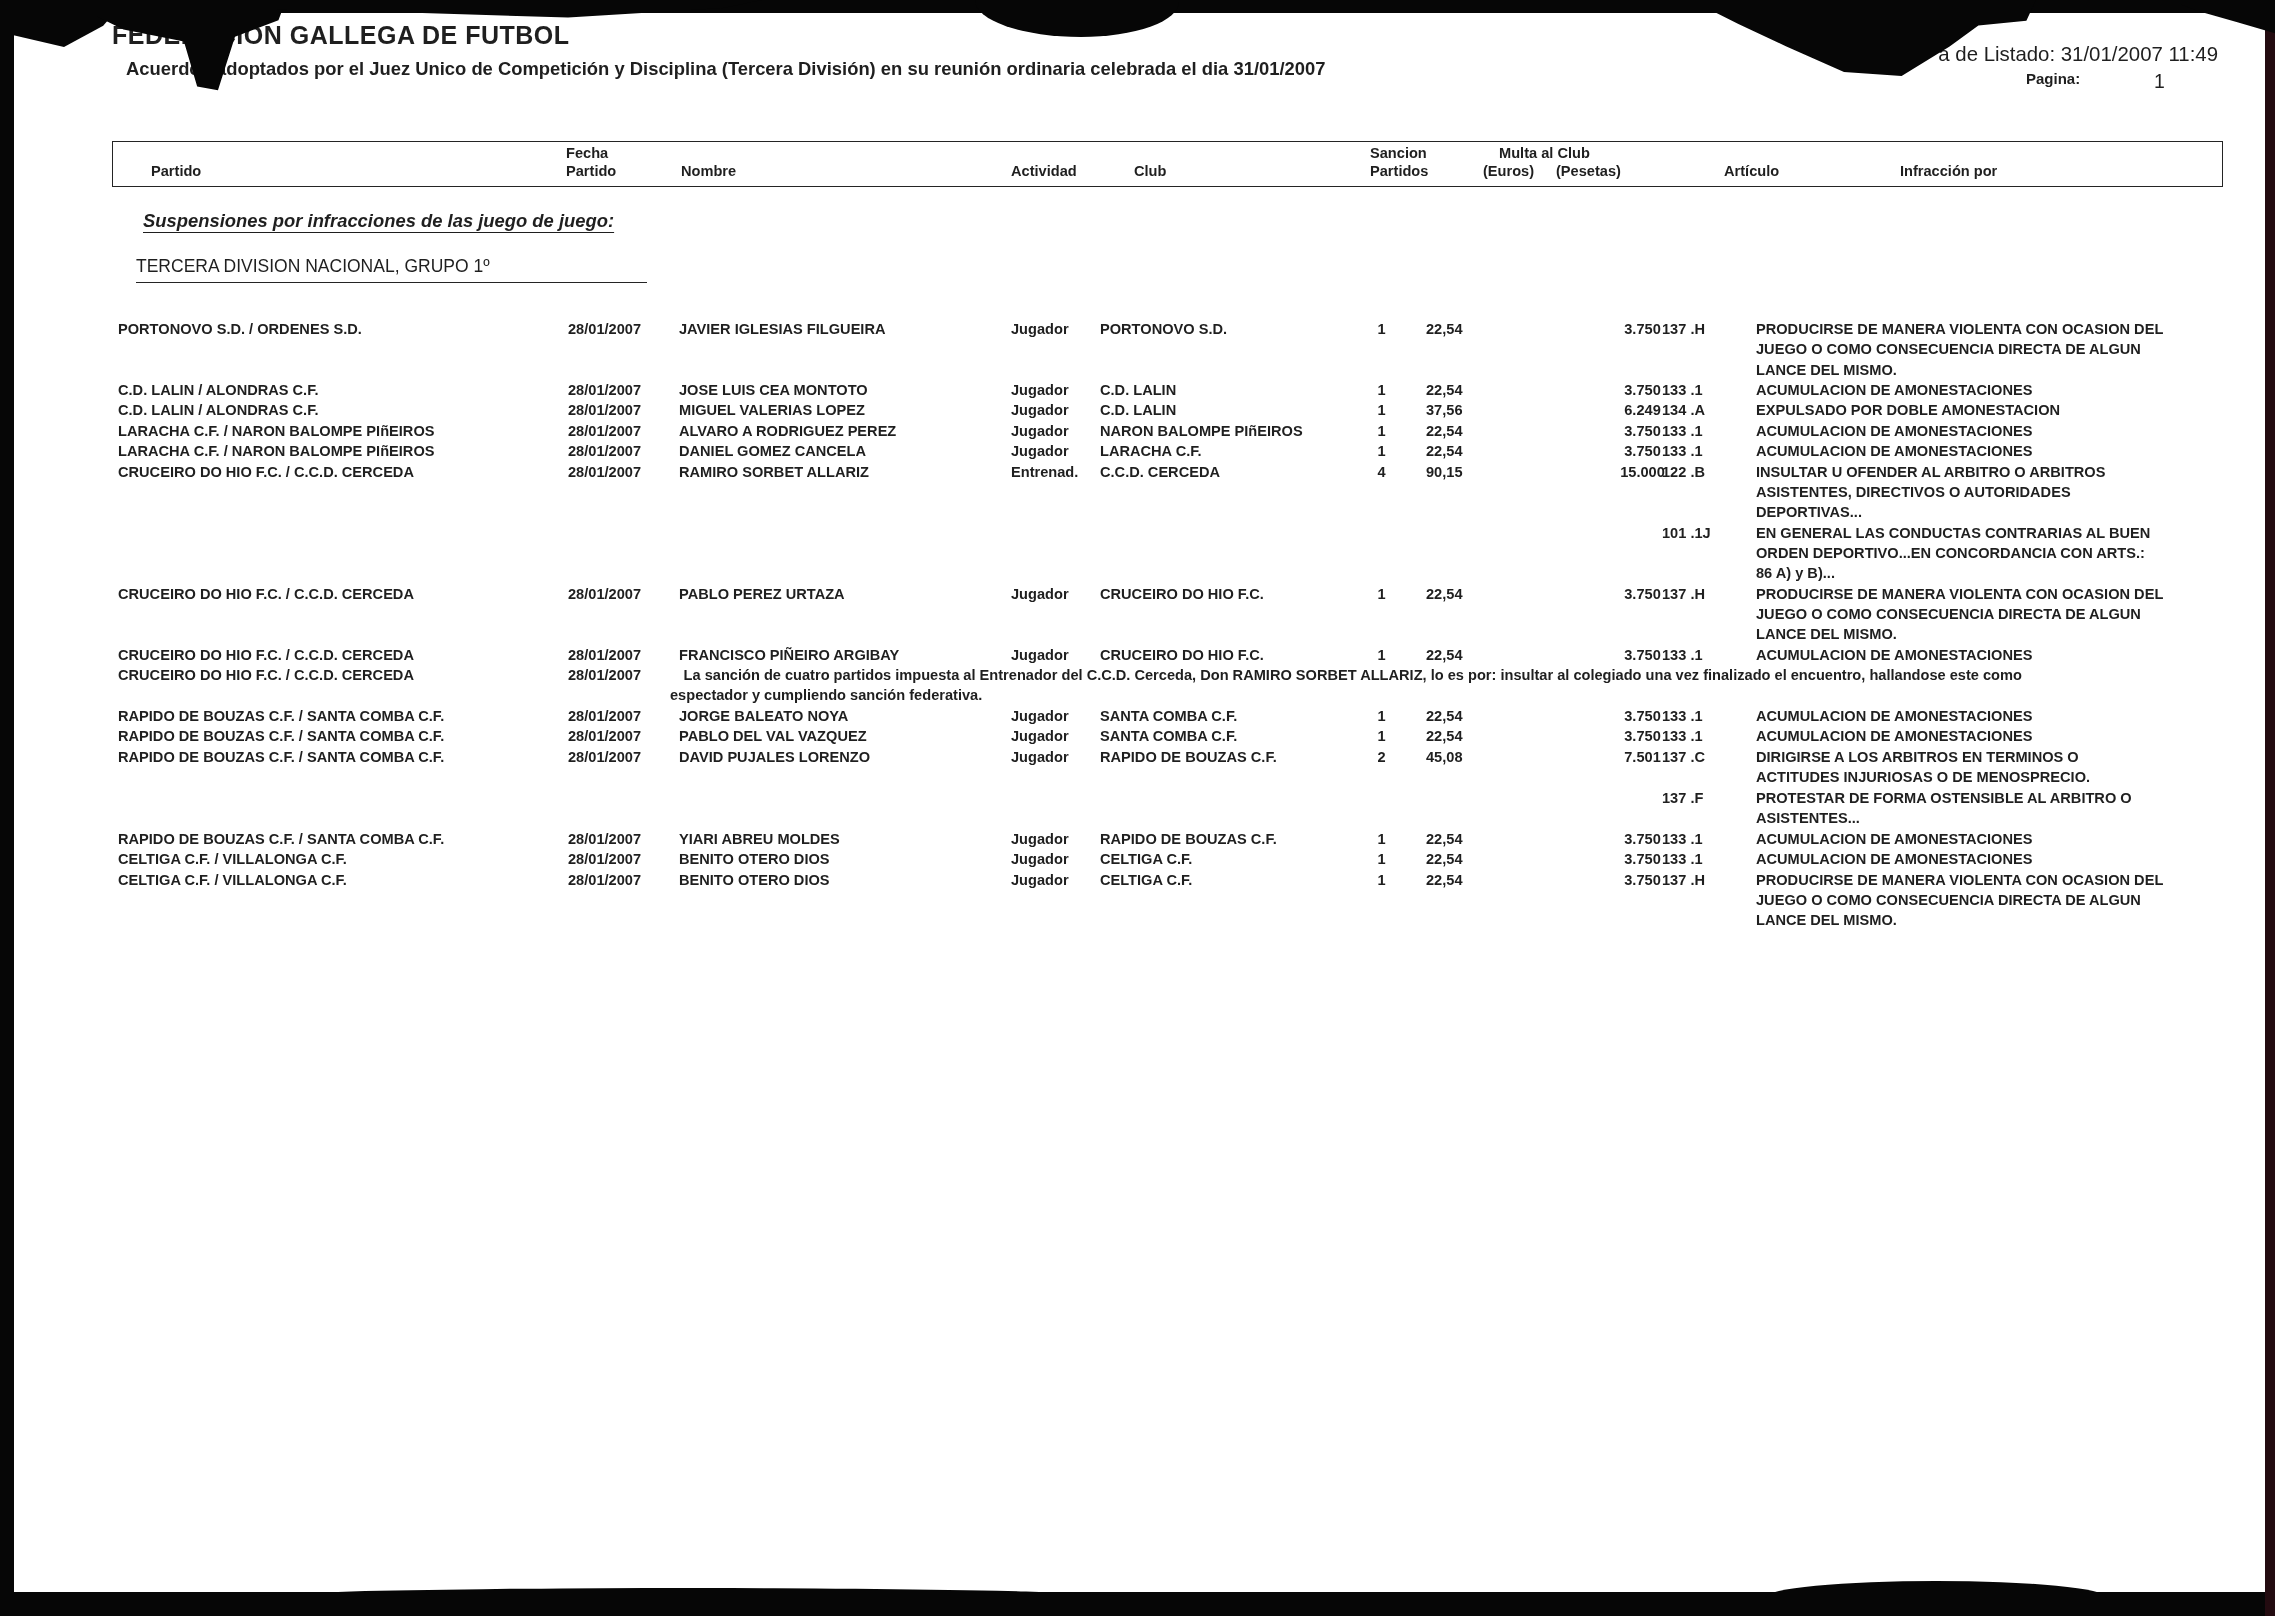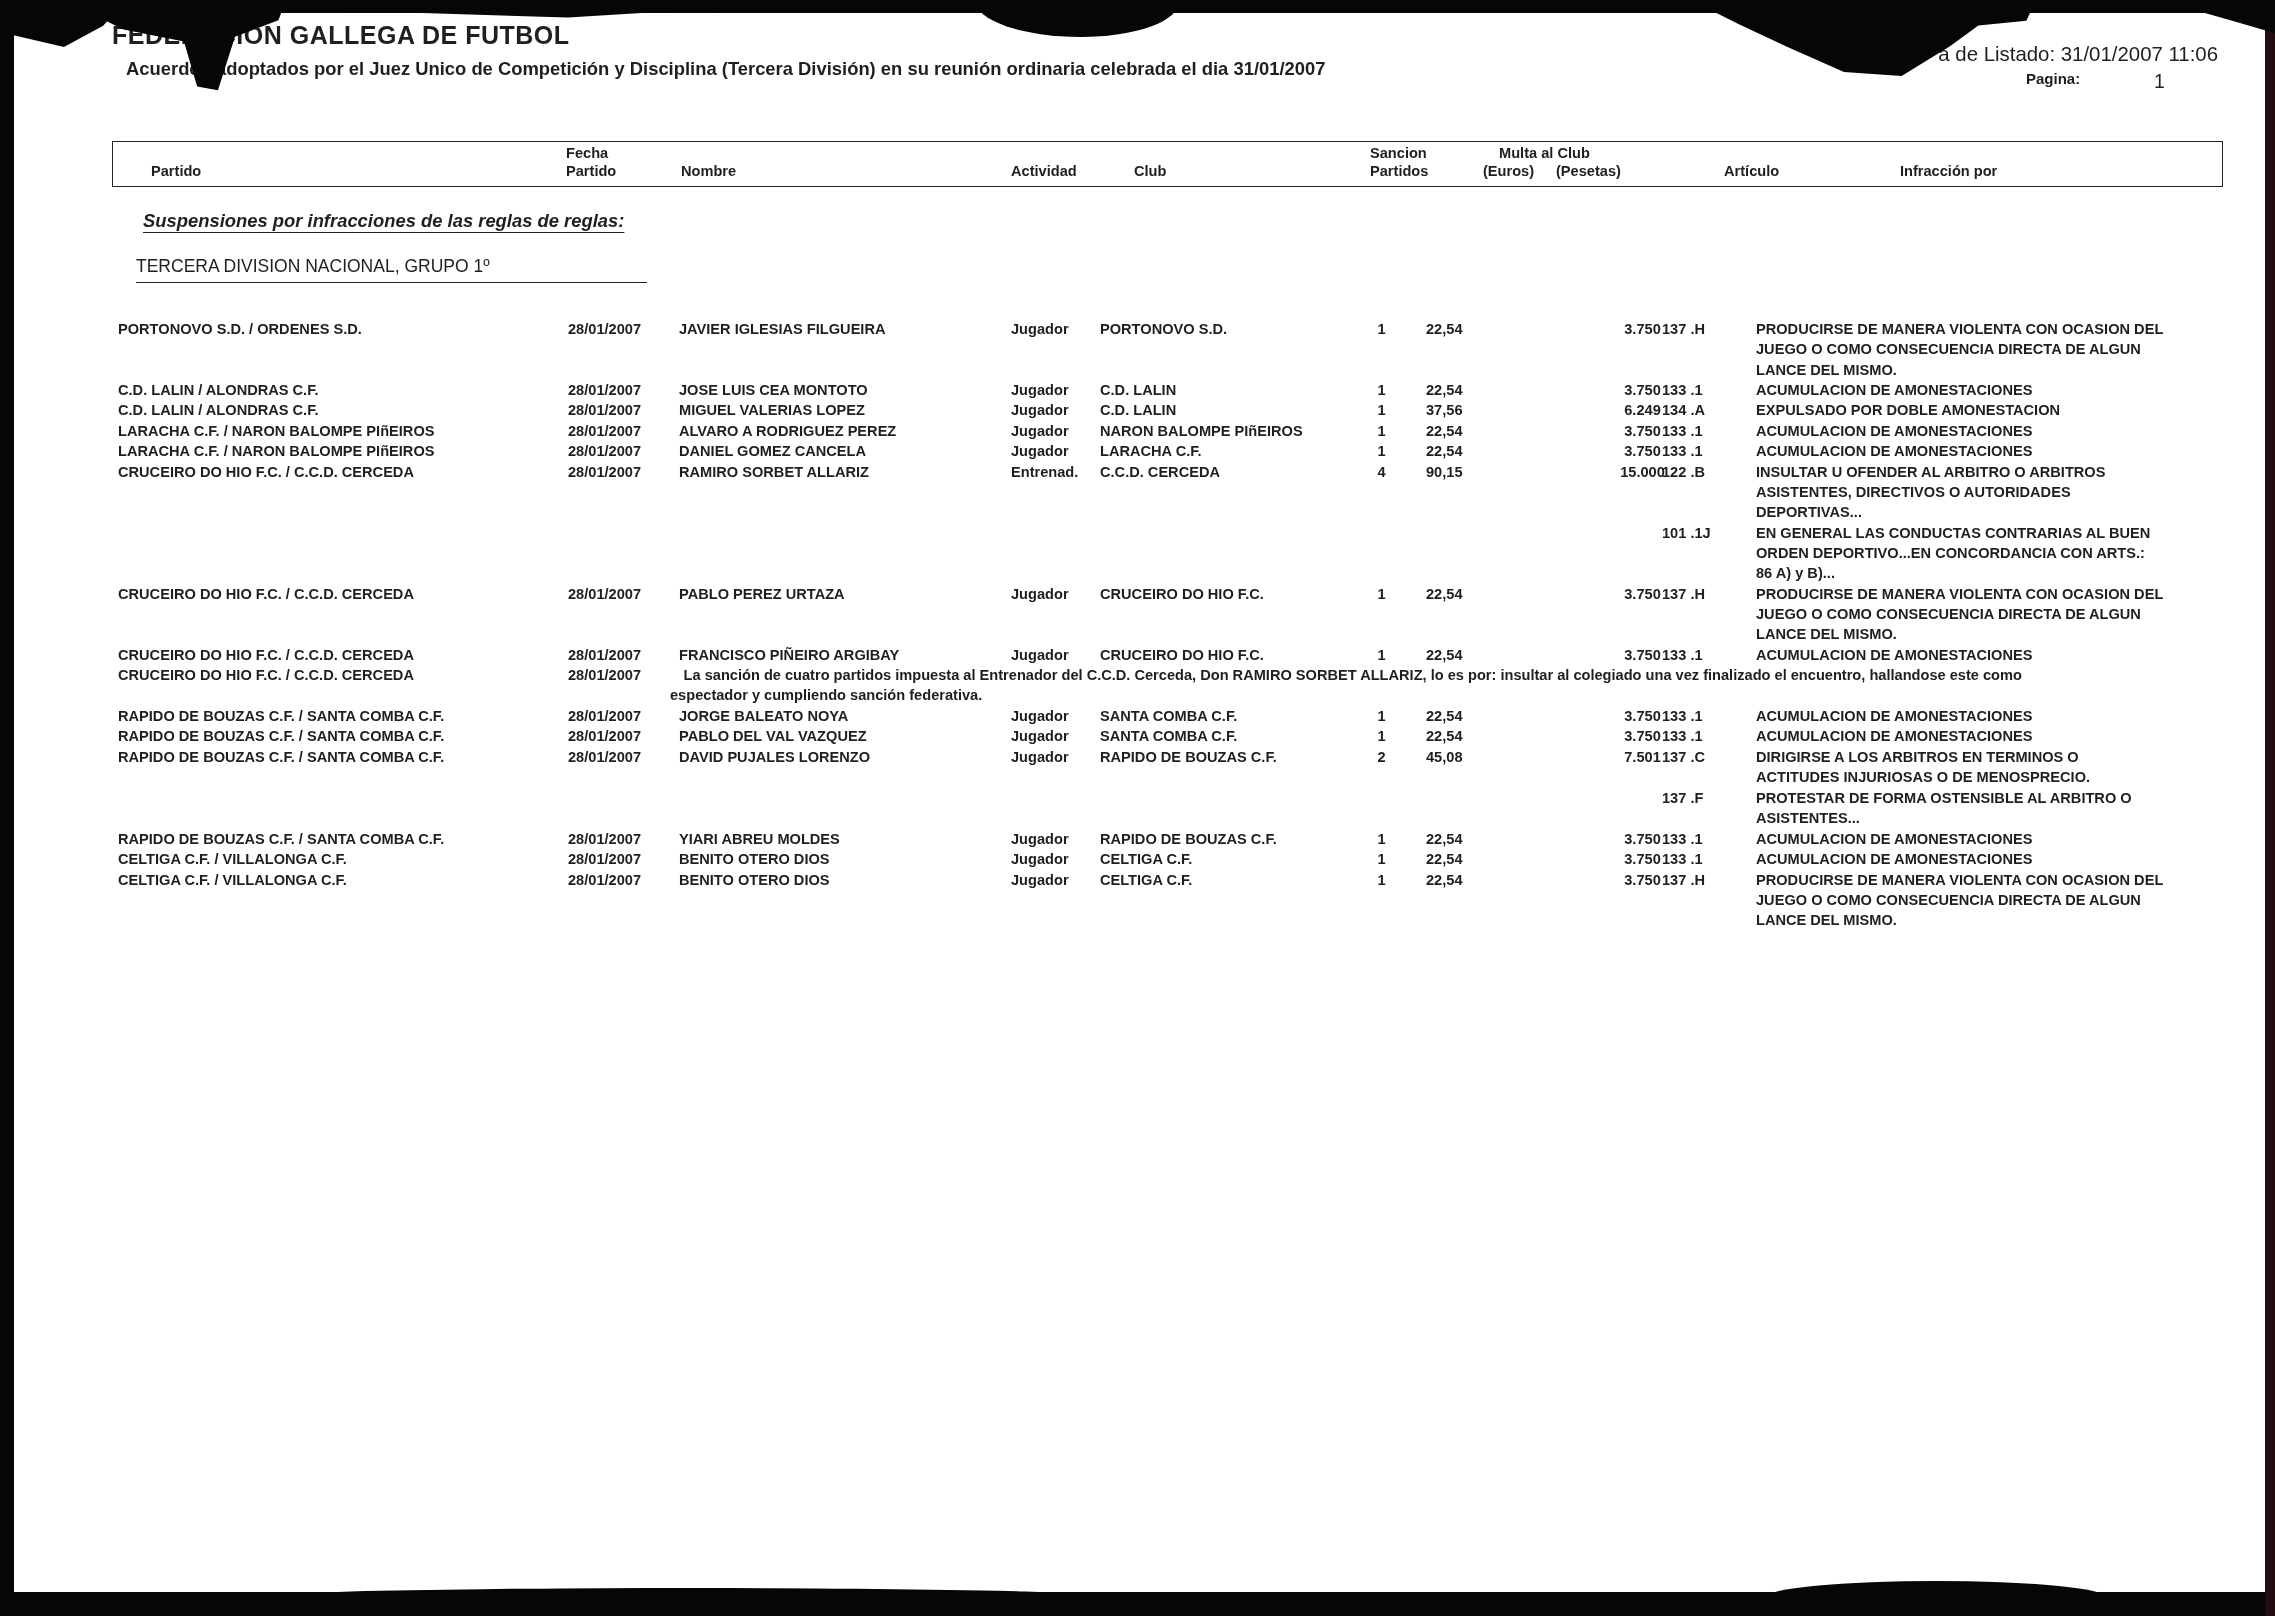--- a/index.html
+++ b/index.html
@@ -56,41 +56,41 @@
     clip-path:polygon(0 0,100% 0,97% 26%,82% 32%,73% 58%,58% 95%,40% 90%,22% 58%,7% 30%,0 16%);}
   .blob-f{left:2181px;top:0;width:94px;height:37px;clip-path:polygon(0 0,100% 0,100% 90%,60% 60%,18% 30%,0 12%);}
 </style>
 </head>
 <body>
 
 <div id="screen">
 
   <div class="abs doc-title">FEDERACION GALLEGA DE FUTBOL</div>
   <div class="abs doc-subtitle">Acuerdos adoptados por el Juez Unico de Competición y Disciplina (Tercera División) en su reunión ordinaria celebrada el dia 31/01/2007</div>
-  <div class="abs listado">a de Listado: 31/01/2007 11:06</div>
+  <div class="abs listado">a de Listado: 31/01/2007 11:49</div>
   <div class="abs pagina-label">Pagina:</div>
   <div class="abs pagina-value">1</div>
 
   <div class="abs thead-box">
     <div class="th r2" style="left:38px">Partido</div>
     <div class="th r1" style="left:453px">Fecha</div>
     <div class="th r2" style="left:453px">Partido</div>
     <div class="th r2" style="left:568px">Nombre</div>
     <div class="th r2" style="left:898px">Actividad</div>
     <div class="th r2" style="left:1021px">Club</div>
     <div class="th r1" style="left:1257px">Sancion</div>
     <div class="th r2" style="left:1257px">Partidos</div>
     <div class="th r1" style="left:1386px">Multa al Club</div>
     <div class="th r2" style="left:1370px">(Euros)</div>
     <div class="th r2" style="left:1443px">(Pesetas)</div>
     <div class="th r2" style="left:1611px">Artículo</div>
     <div class="th r2" style="left:1787px">Infracción por</div>
   </div>
 
-  <div class="abs sec-heading">Suspensiones por infracciones de las reglas de reglas:</div>
+  <div class="abs sec-heading">Suspensiones por infracciones de las juego de juego:</div>
   <div class="abs grp-heading">TERCERA DIVISION NACIONAL, GRUPO 1º</div>
 
   <div class="rows" id="rows">
       <div class="trow" style="height: 61px;">
         <div class="cell cell-partido">PORTONOVO S.D. / ORDENES S.D.</div>
         <div class="cell cell-fecha">28/01/2007</div>
         <div class="cell cell-nombre">JAVIER IGLESIAS FILGUEIRA</div>
         <div class="cell cell-actividad">Jugador</div>
         <div class="cell cell-club">PORTONOVO S.D.</div>
         <div class="cell cell-sancion">1</div>

